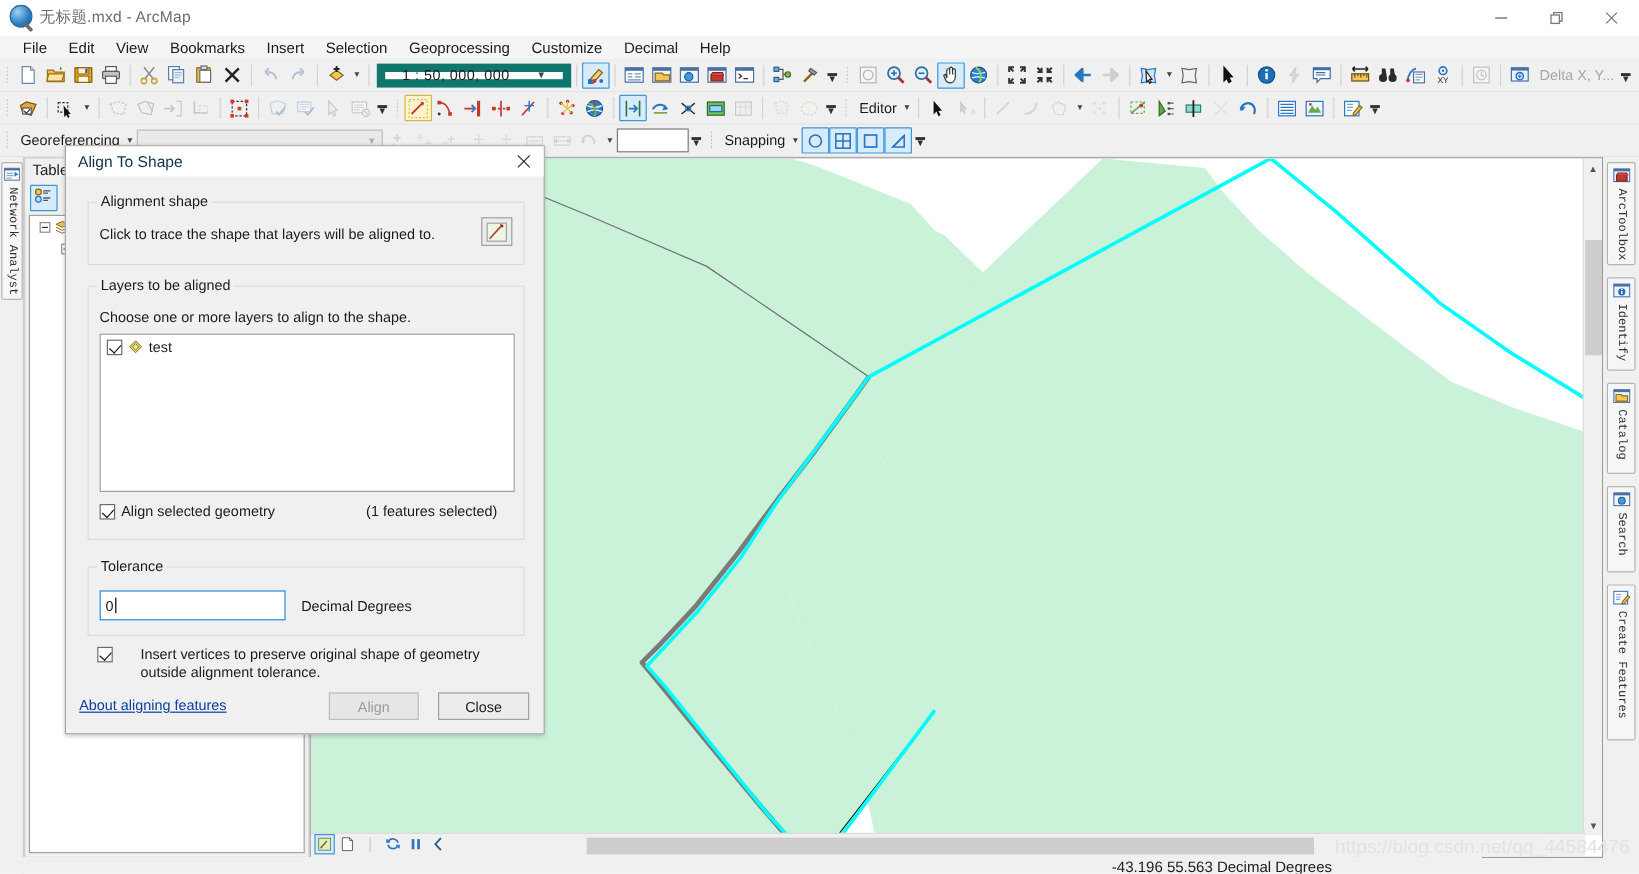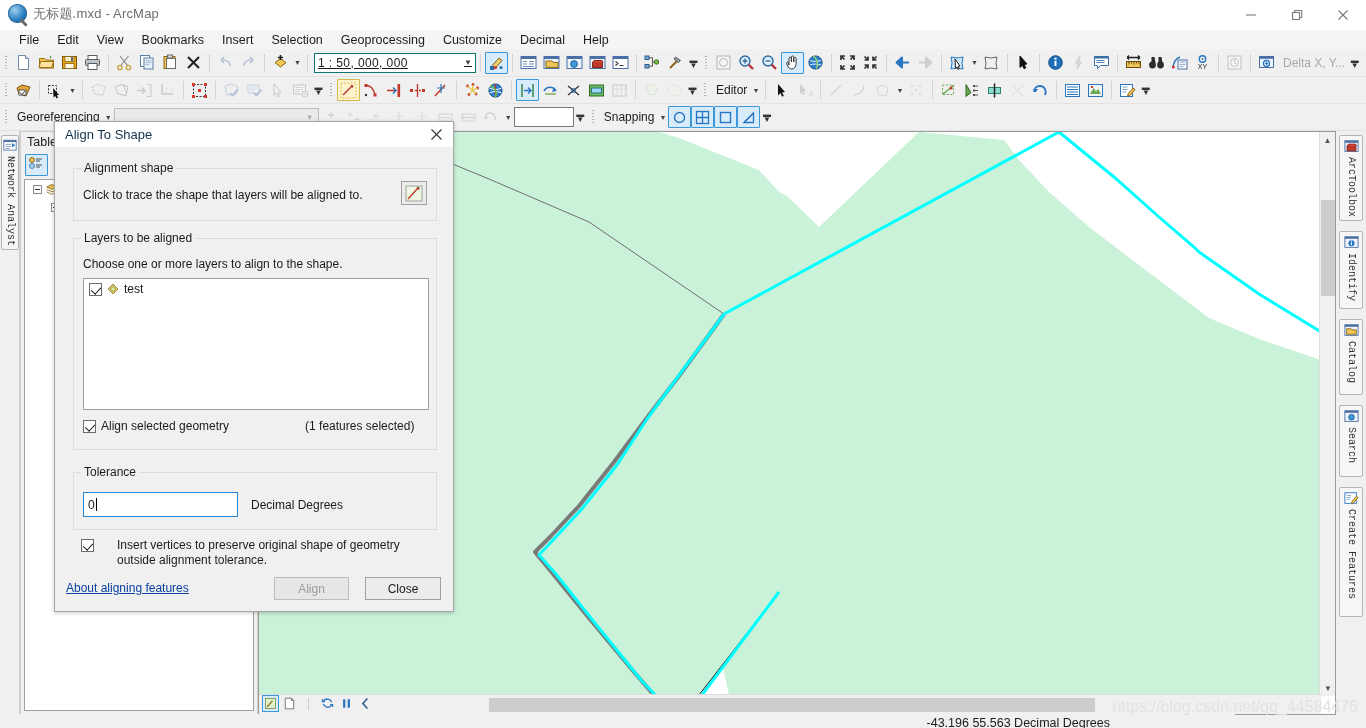--- a/index.html
+++ b/index.html
@@ -50,22 +50,22 @@
   .tb-btn.sel2 { border:1px solid #d6b74a; background:#fdf3cd; border-radius:1px; }
   .tb-btn.dis { opacity:.38; }
   .caret { width:11px; height:22px; display:flex; align-items:center; justify-content:center;
            font-size:7px; color:#444; flex:none; }
   .overflow { width:13px; height:22px; flex:none; display:flex; flex-direction:column;
               align-items:center; justify-content:center; color:#333; font-size:8px; line-height:5px; }
   .overflow b { display:block; font-weight:normal; }
   .tb-label { font-size:12px; padding:0 3px 0 5px; white-space:nowrap; }
   .tb-label.dim { color:#a8a8a8; }
 
-  .scalebox { width:162px; height:20px; background:#fff; border:1px solid #0f766e;
-      display:flex; align-items:center; padding:0 3px; font-size:12px; flex:none; margin-left:2px;text-decoration:underline;}
+  .scalebox { width:162px; height:20px; background:#fff; border:7px solid #0f766e;
+      display:flex; align-items:center; padding:0 14px; font-size:12px; flex:none; margin-left:2px;}
   .scalebox .v { flex:1; letter-spacing:.4px; }
   .scalebox .dd { color:#444; font-size:8px; }
   .combo-wide { width:205px; height:19px; background:#eaeaea; border:1px solid #bdbdbd;
       display:flex; align-items:center; justify-content:flex-end; padding-right:4px;
       color:#b0b0b0; font-size:8px; flex:none; }
   .combo-georef { width:60px; height:20px; background:#fff; border:1px solid #7a7a7a; flex:none; }
 
   
   .ico { width:17px; height:17px; display:block; }
 

